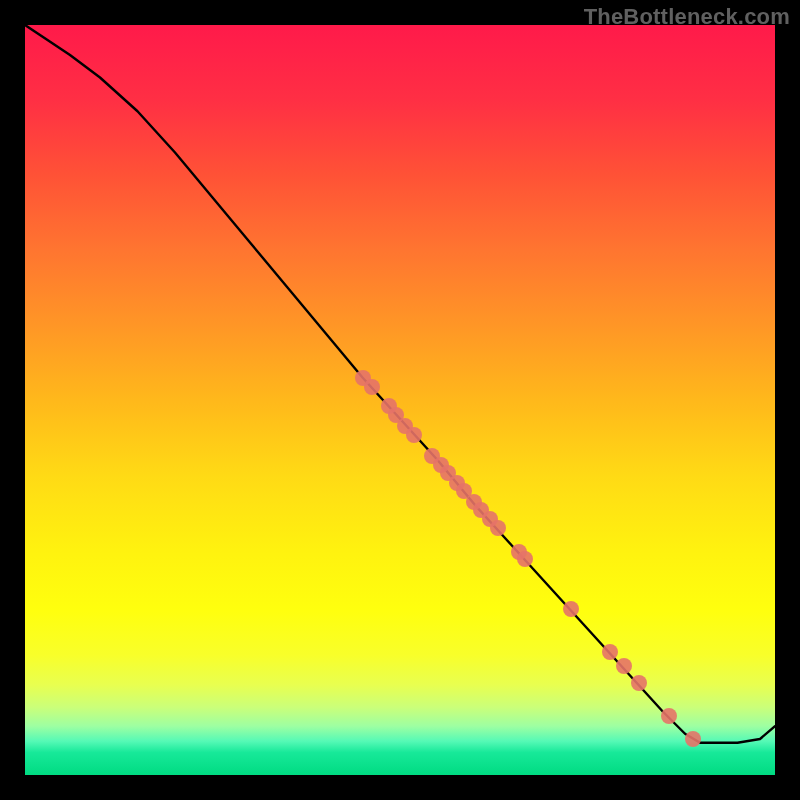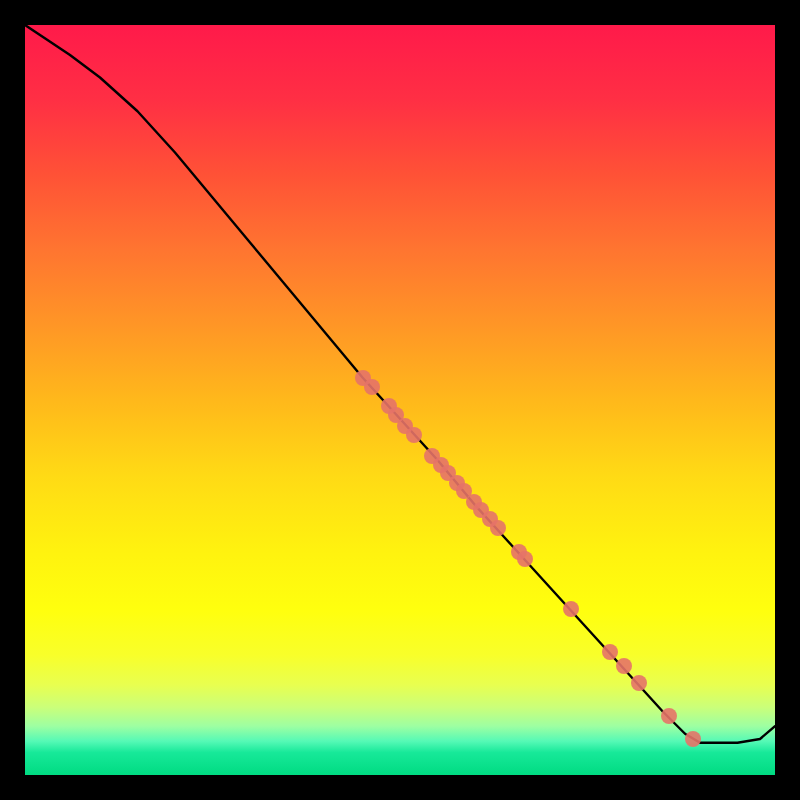--- a/index.html
+++ b/index.html
@@ -55,20 +55,21 @@
     margin-top: -8px;
     border-radius: 50%;
     background: #e57368;
     opacity: 0.9;
   }
 </style>
 </head>
 <body>
 
 <div class="chart-container">
+  <div class="watermark">TheBottleneck.com</div>
   <div class="plot-area">
     <div class="bg-gradient" style="background: linear-gradient(rgb(255, 26, 74) 0%, rgb(255, 47, 68) 10%, rgb(255, 82, 54) 20%, rgb(255, 117, 48) 30%, rgb(255, 150, 38) 40%, rgb(255, 184, 27) 50%, rgb(255, 218, 21) 60%, rgb(255, 242, 15) 70%, rgb(255, 255, 14) 78%, rgb(248, 255, 42) 84%, rgb(232, 255, 80) 88%, rgb(202, 255, 122) 91%, rgb(157, 255, 162) 93.5%, rgb(85, 249, 182) 95.5%, rgb(23, 233, 153) 97%, rgb(0, 219, 130) 100%);"></div>
     <svg class="curve" viewBox="0 0 750 750" preserveAspectRatio="none">
       <path d="M0.00 0.00 L22.50 15.00 L45.00 30.00 L75.00 52.50 L112.50 86.25 L150.00 127.50 L187.50 172.50 L225.00 217.50 L262.50 262.50 L300.00 307.50 L337.50 352.50 L375.00 393.75 L412.50 435.00 L450.00 480.00 L487.50 521.25 L525.00 562.50 L562.50 603.75 L600.00 645.00 L637.50 686.25 L660.00 708.75 L675.00 717.75 L712.50 717.75 L735.00 714.00 L750.00 701.25" fill="none" stroke="#000000" stroke-width="2.4" stroke-linejoin="round" stroke-linecap="round"></path>
     </svg>
     <div class="markers">
         <div class="marker" style="left: 337.5px; top: 352.5px; background: rgb(229, 115, 104);"></div>
         <div class="marker" style="left: 346.5px; top: 362.25px; background: rgb(229, 115, 104);"></div>
         <div class="marker" style="left: 363.75px; top: 381px; background: rgb(229, 115, 104);"></div>
         <div class="marker" style="left: 371.25px; top: 390px; background: rgb(229, 115, 104);"></div>

